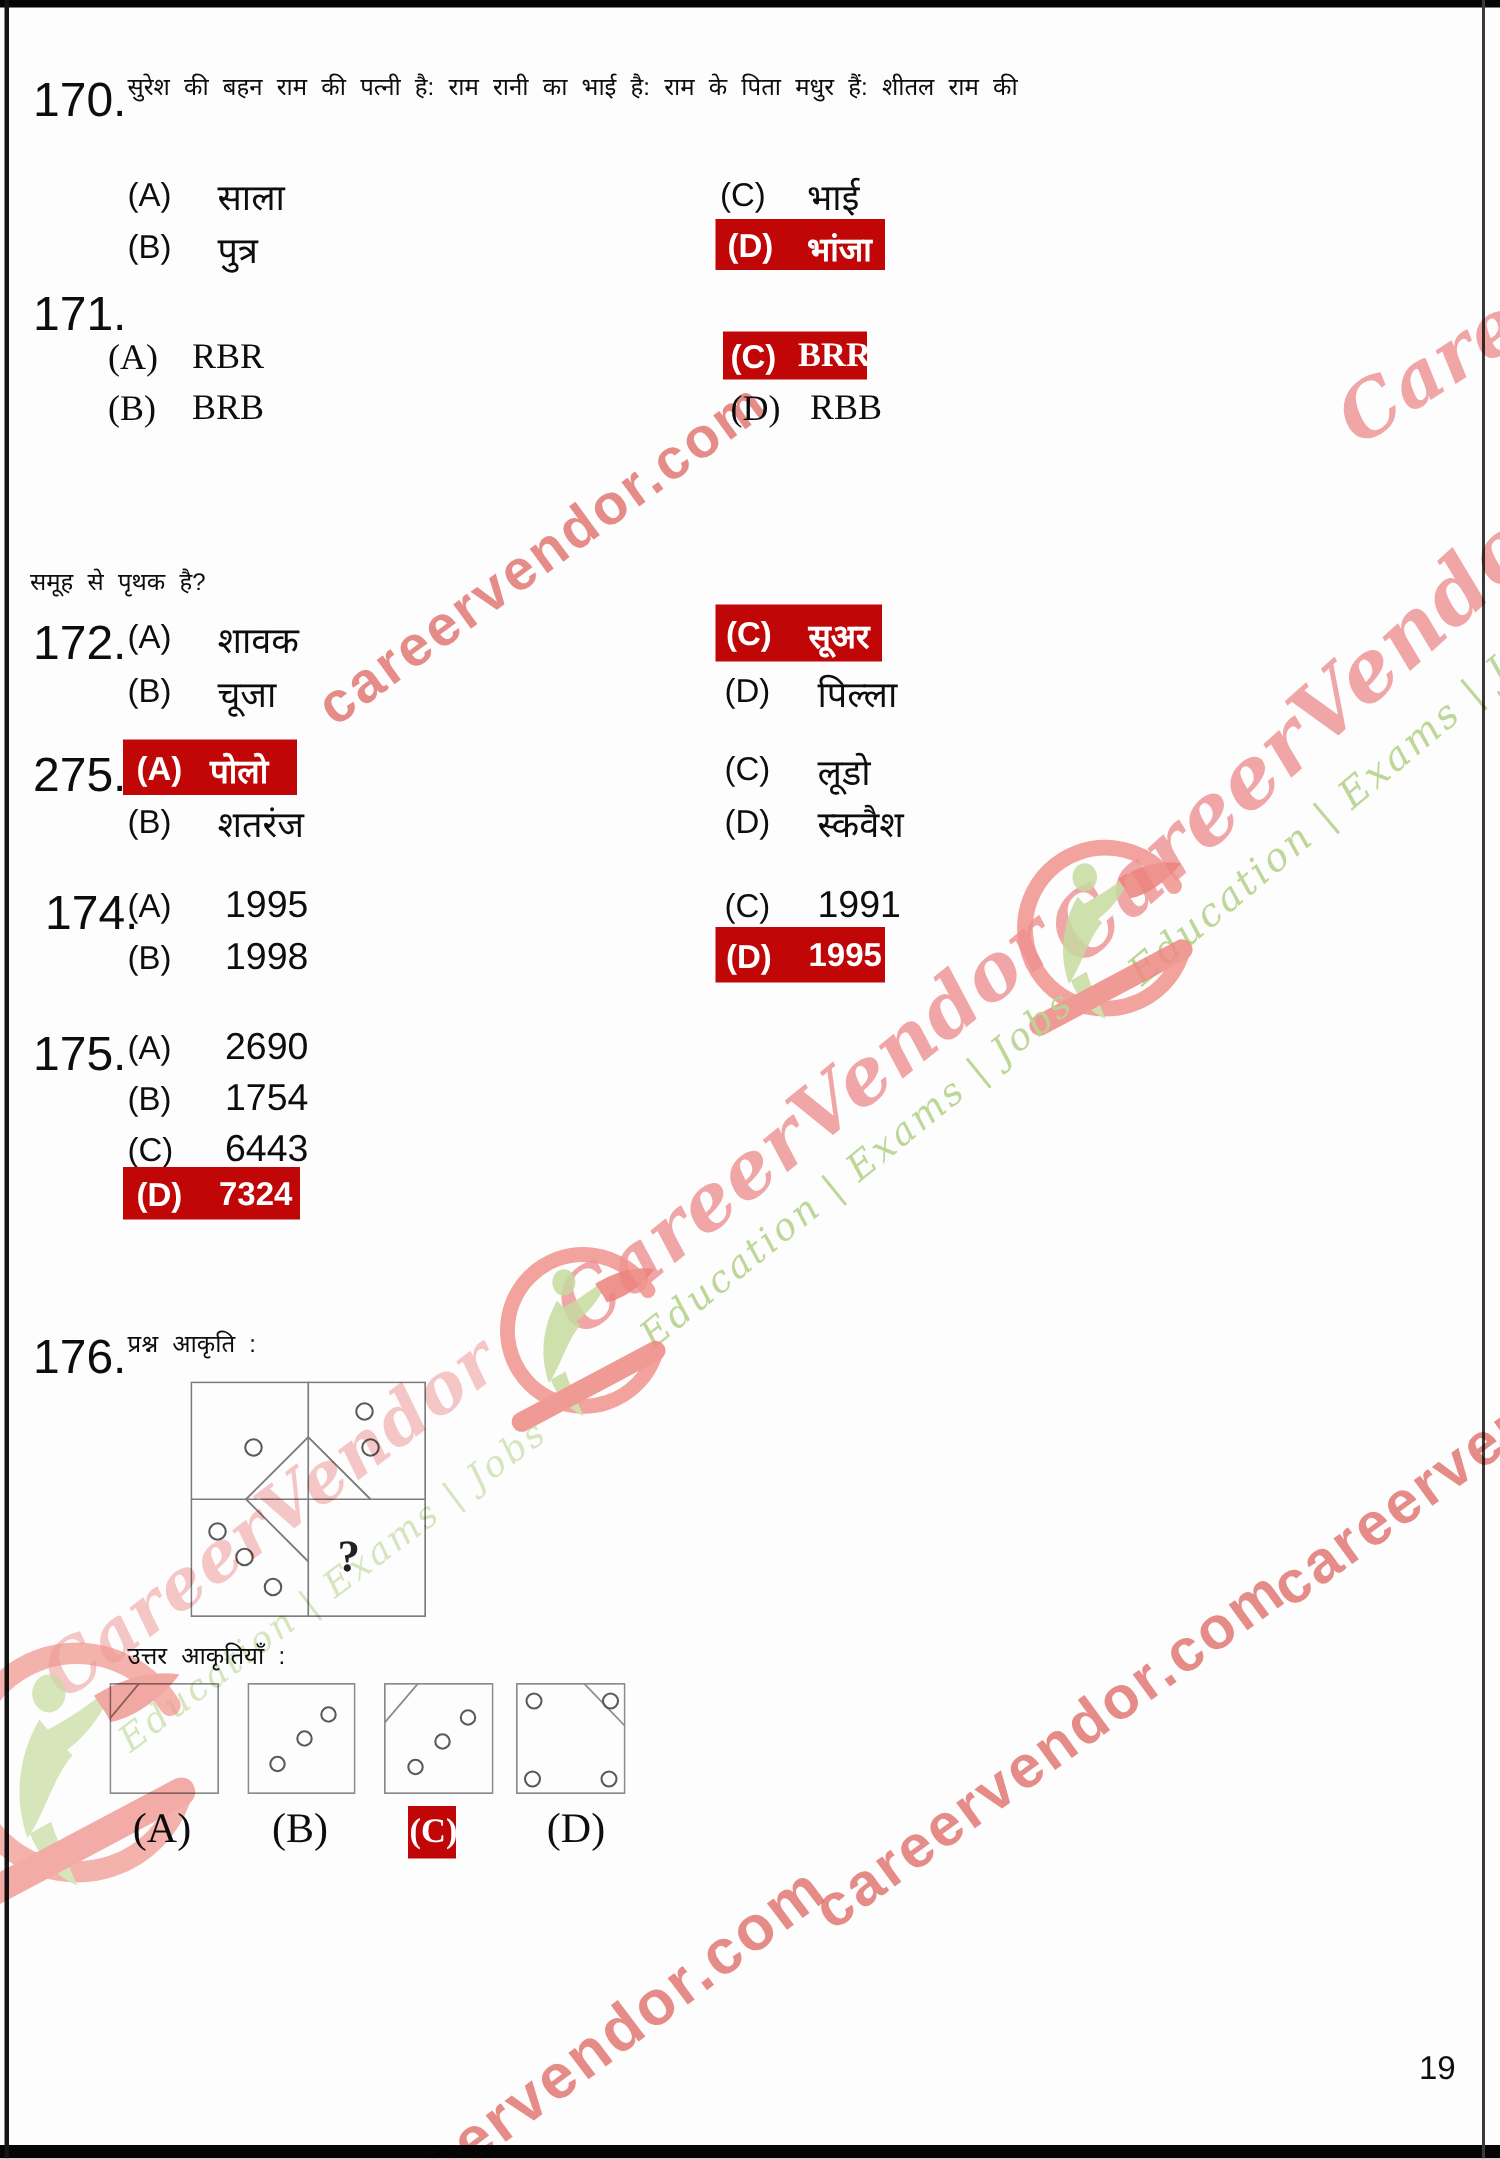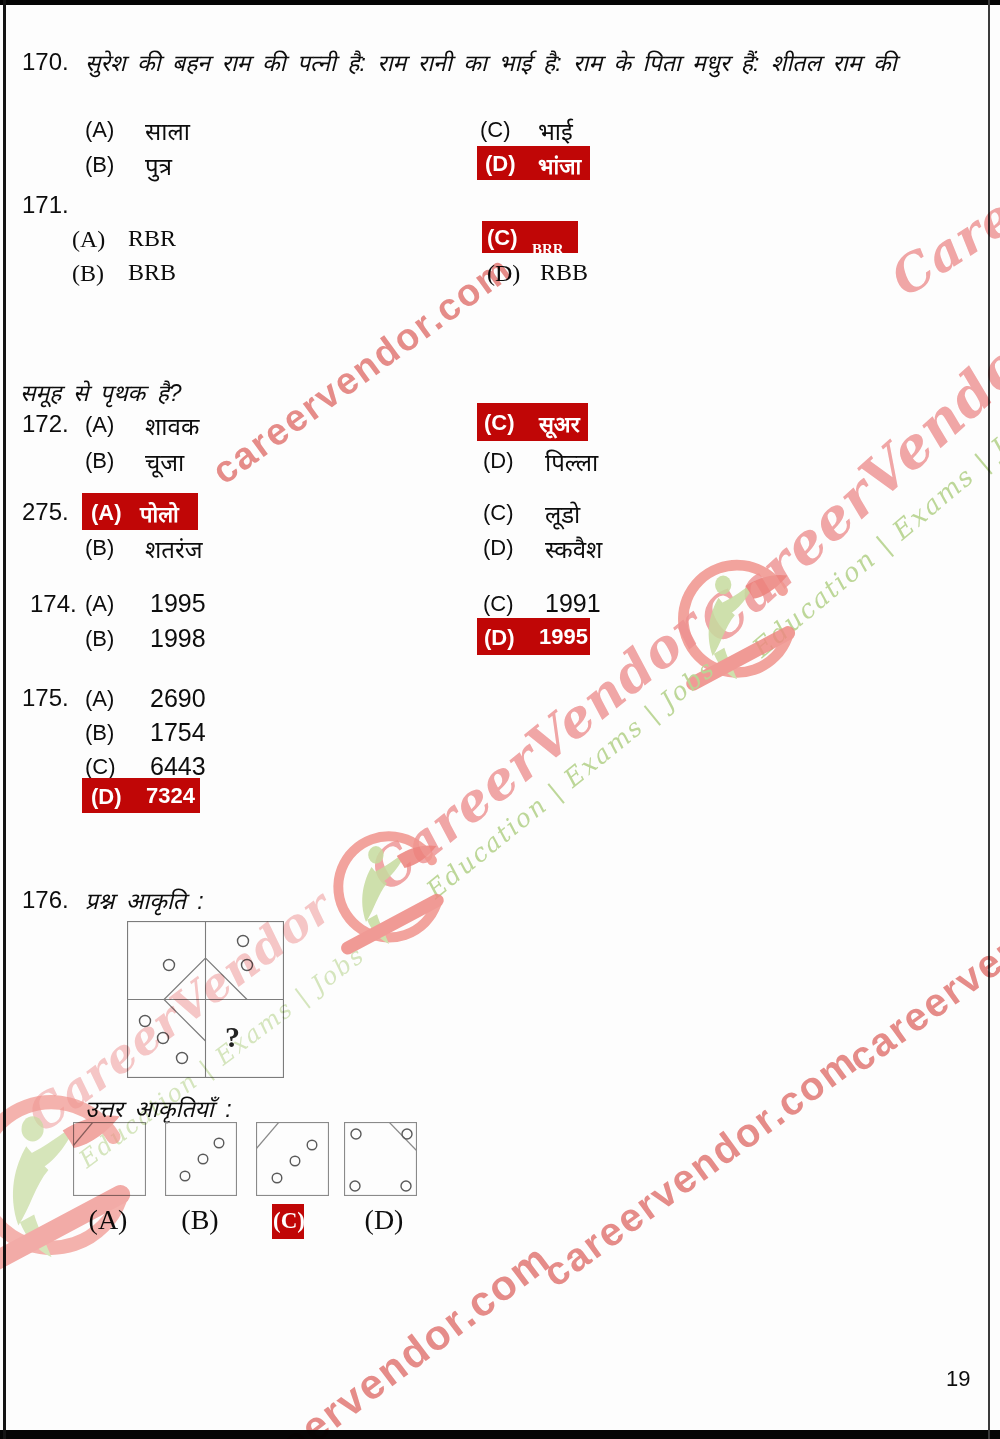--- a/index.html
+++ b/index.html
@@ -5,22 +5,22 @@
   html,body{margin:0;padding:0;background:#e8e8e8;}
   .page{position:relative;width:1000px;height:1439px;margin:0 auto;background:#fdfdfd;
         overflow:hidden;font-family:"Liberation Sans",sans-serif;color:#0d0d0d;}
   .abs{position:absolute;}
   
   .b-top{position:absolute;left:0;top:0;width:1000px;height:5px;background:#050505;}
   .b-bottom{position:absolute;left:0;top:1430px;width:1000px;height:9px;background:#050505;}
   .b-left{position:absolute;left:3px;top:0;width:3px;height:1439px;background:#141414;}
   .b-right{position:absolute;left:988px;top:0;width:2px;height:1439px;background:#3a3a3a;}
   
-  .num{position:absolute;font-size:24px;white-space:nowrap;}
-  .htext{position:absolute;font-size:23px;white-space:nowrap;word-spacing:5px;font-style:italic;}
+  .num{position:absolute;font-size:32px;white-space:nowrap;}
+  .htext{position:absolute;font-size:16px;white-space:nowrap;word-spacing:5px;}
   .lbl{position:absolute;font-size:22px;white-space:nowrap;}
   .hword{position:absolute;font-size:24px;white-space:nowrap;}
   .nword{position:absolute;font-size:25px;white-space:nowrap;}
   .eng{font-family:"Liberation Serif",serif;font-size:24px;}
   .stem{position:absolute;font-family:"Liberation Serif",serif;font-size:24px;white-space:nowrap;}
   .blank{display:inline-block;min-width:30px;text-align:center;border-bottom:2px solid #111;
          line-height:20px;margin:0 4px;}
   .hl{position:absolute;background:var(--hl,#c00606);color:#fff;}
   .hl span{position:absolute;font-weight:bold;font-size:22px;white-space:nowrap;}
   .figlbl{position:absolute;font-family:"Liberation Serif",serif;font-size:28px;
@@ -60,21 +60,21 @@
   <div class="hl" style="left:477px;top:146px;width:113px;height:34px">
     <span style="left:8px;top:5px">(D)</span>
     <span style="left:61px;top:4px">भांजा</span>
   </div>
 
   <div class="num" style="left:22px;top:191px">171.</div>
   <span class="lbl eng" style="left:72px;top:226px">(A)</span>
   <span class="nword eng" style="left:128px;top:225px">RBR</span>
   <div class="hl" style="left:482px;top:221px;width:96px;height:32px">
     <span style="left:5px;top:4px">(C)</span>
-    <span class="eng" style="left:50px;top:20px;font-size:15px">BRR</span>
+    <span class="eng" style="left:50px;top:3px;font-size:23px">BRR</span>
   </div>
   <span class="lbl eng" style="left:72px;top:260px">(B)</span>
   <span class="nword eng" style="left:128px;top:259px">BRB</span>
   <span class="lbl eng" style="left:487px;top:260px">(D)</span>
   <span class="nword eng" style="left:540px;top:259px">RBB</span>
 
   <div class="htext" style="left:20px;top:376px">समूह से पृथक है?</div>
 
   <div class="num" style="left:22px;top:410px">172.</div>
   <span class="lbl" style="left:85px;top:412px">(A)</span>

